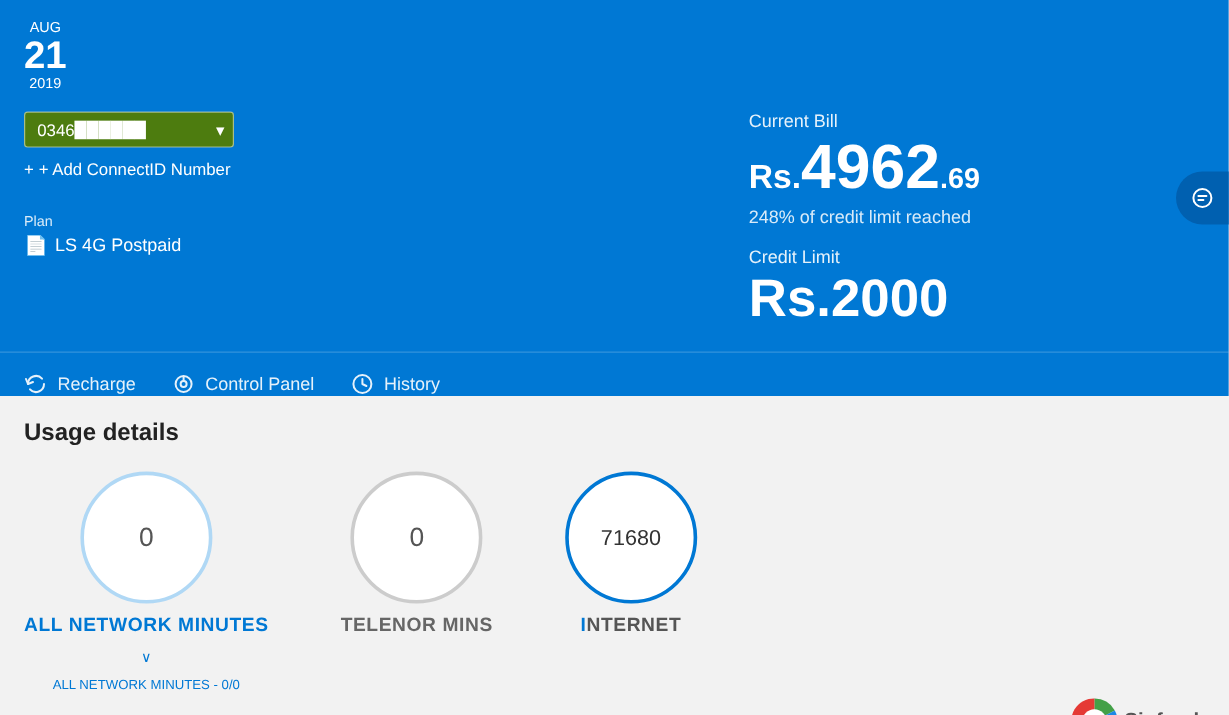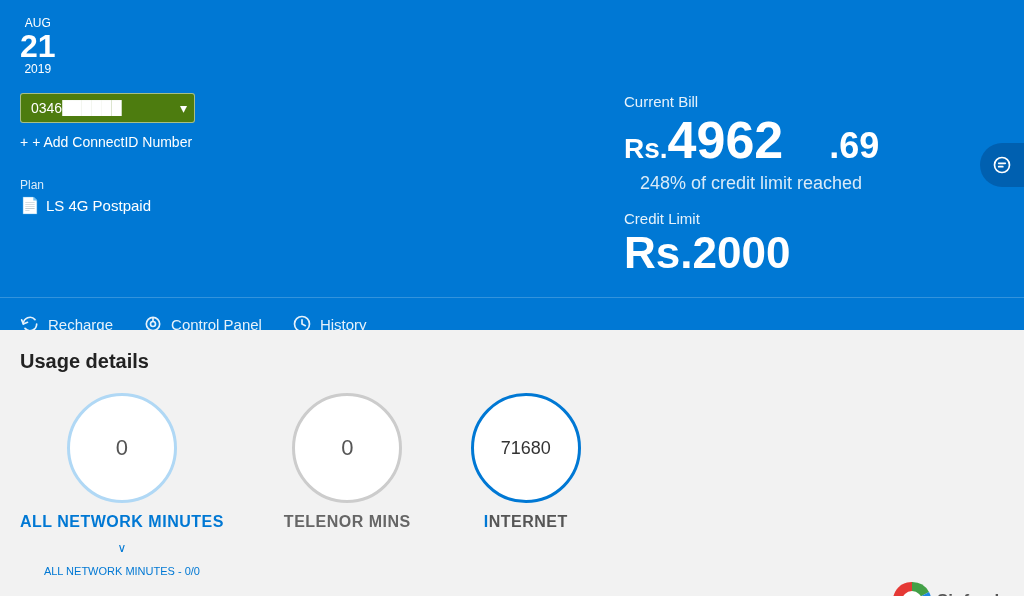--- a/index.html
+++ b/index.html
@@ -120,30 +120,28 @@
       font-size: 52px;
       font-weight: bold;
       line-height: 1.1;
       margin-bottom: 4px;
     }
     .bill-amount .currency {
       font-size: 28px;
       font-weight: bold;
     }
     .bill-amount .decimal {
-      font-size: 36px;
+      font-size: 24px;
       font-weight: bold;
-      margin-left: 46px;
     }
 
     .credit-info {
-      font-size: 18px;
+      font-size: 15px;
       opacity: 0.85;
       margin-bottom: 16px;
-      margin-left: 16px;
     }
 
     .credit-limit-label {
       font-size: 15px;
       opacity: 0.9;
       margin-bottom: 2px;
     }
 
     .credit-amount {
       font-size: 44px;

